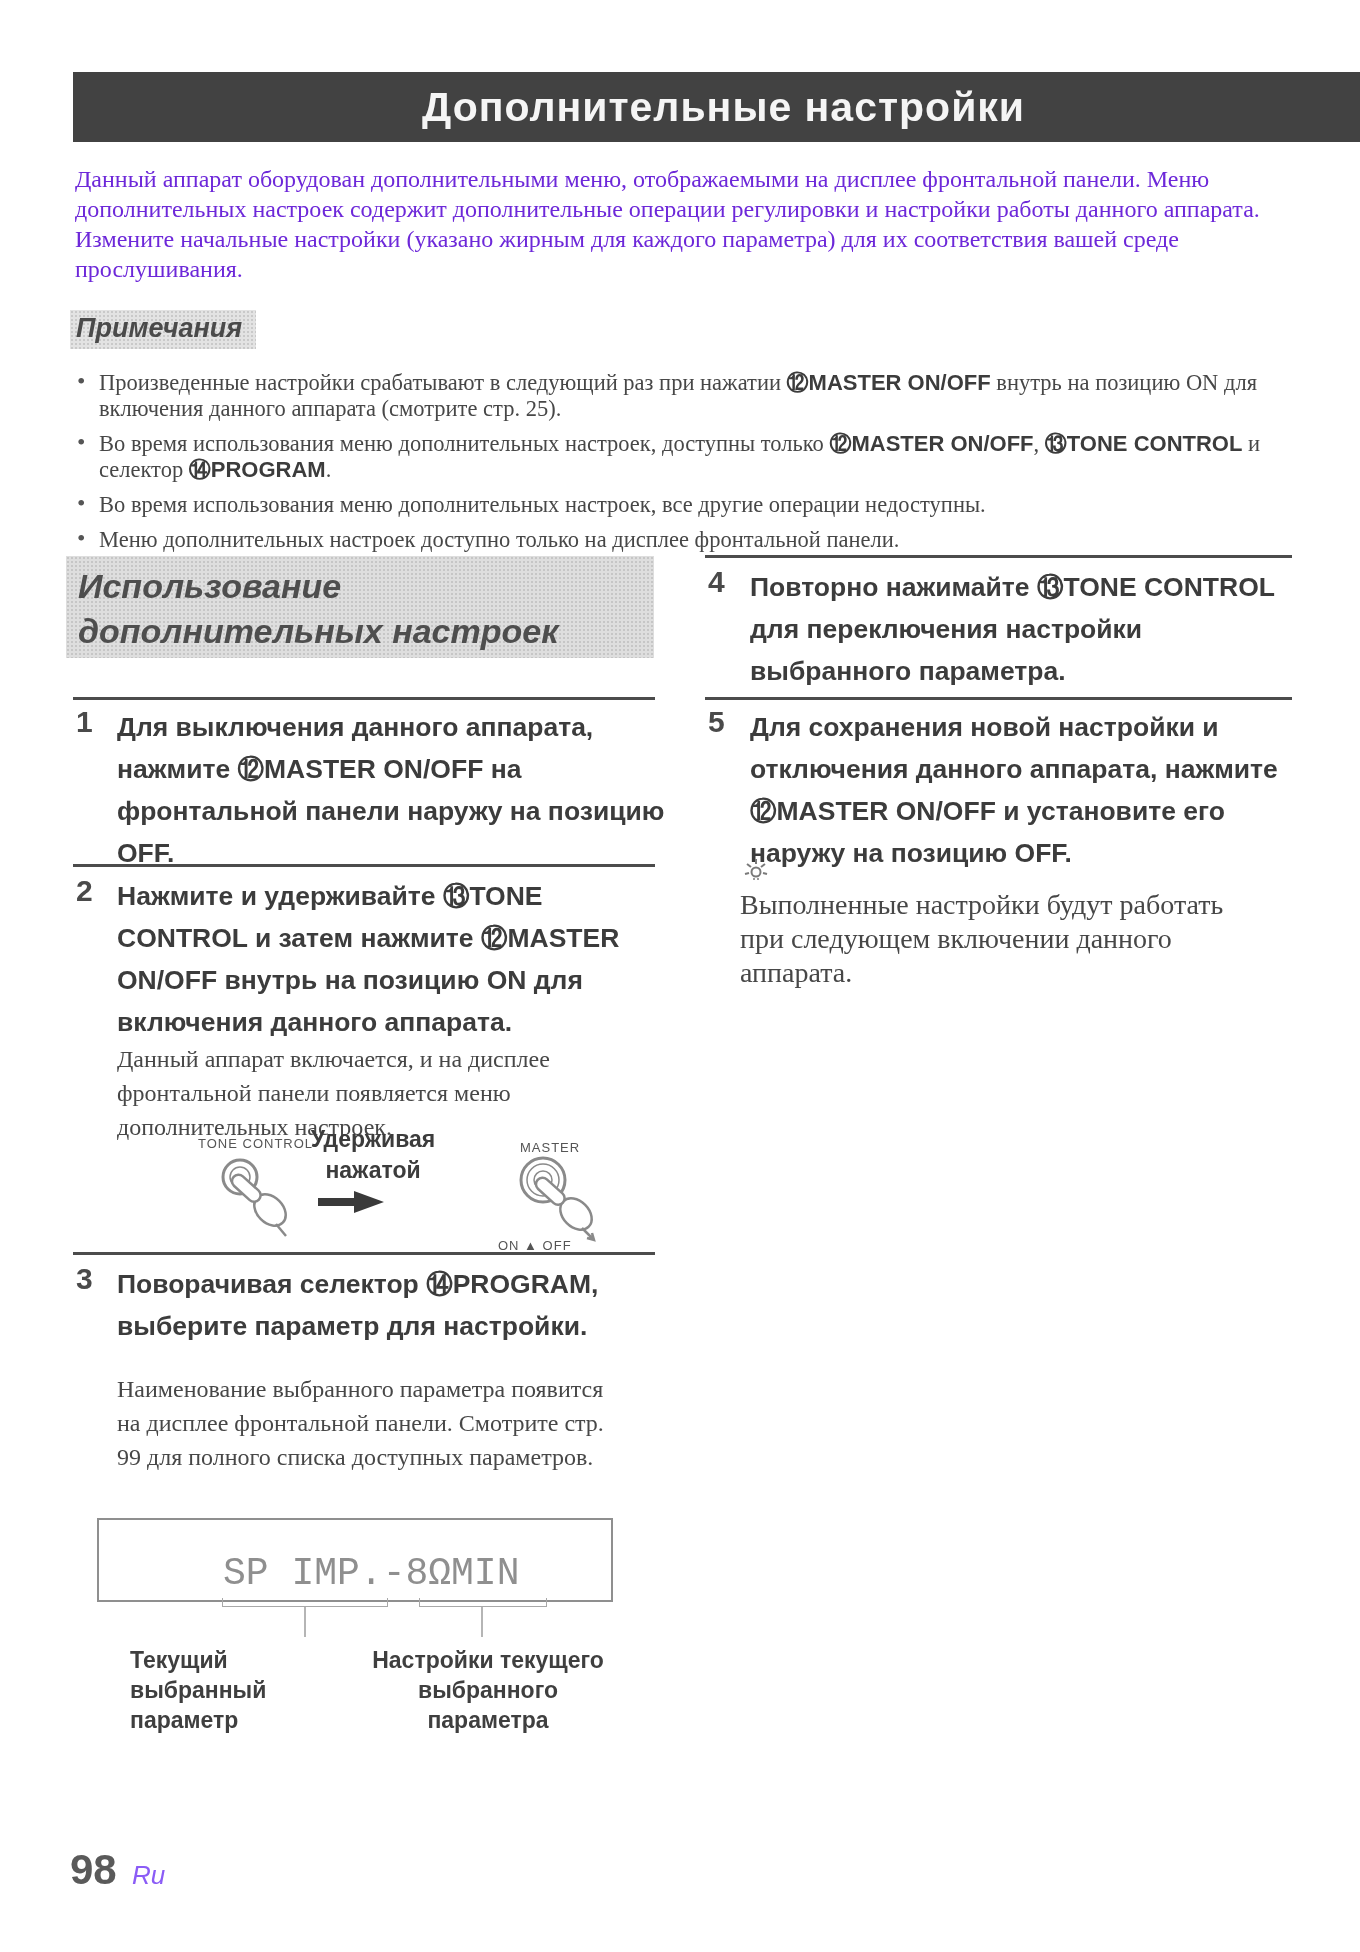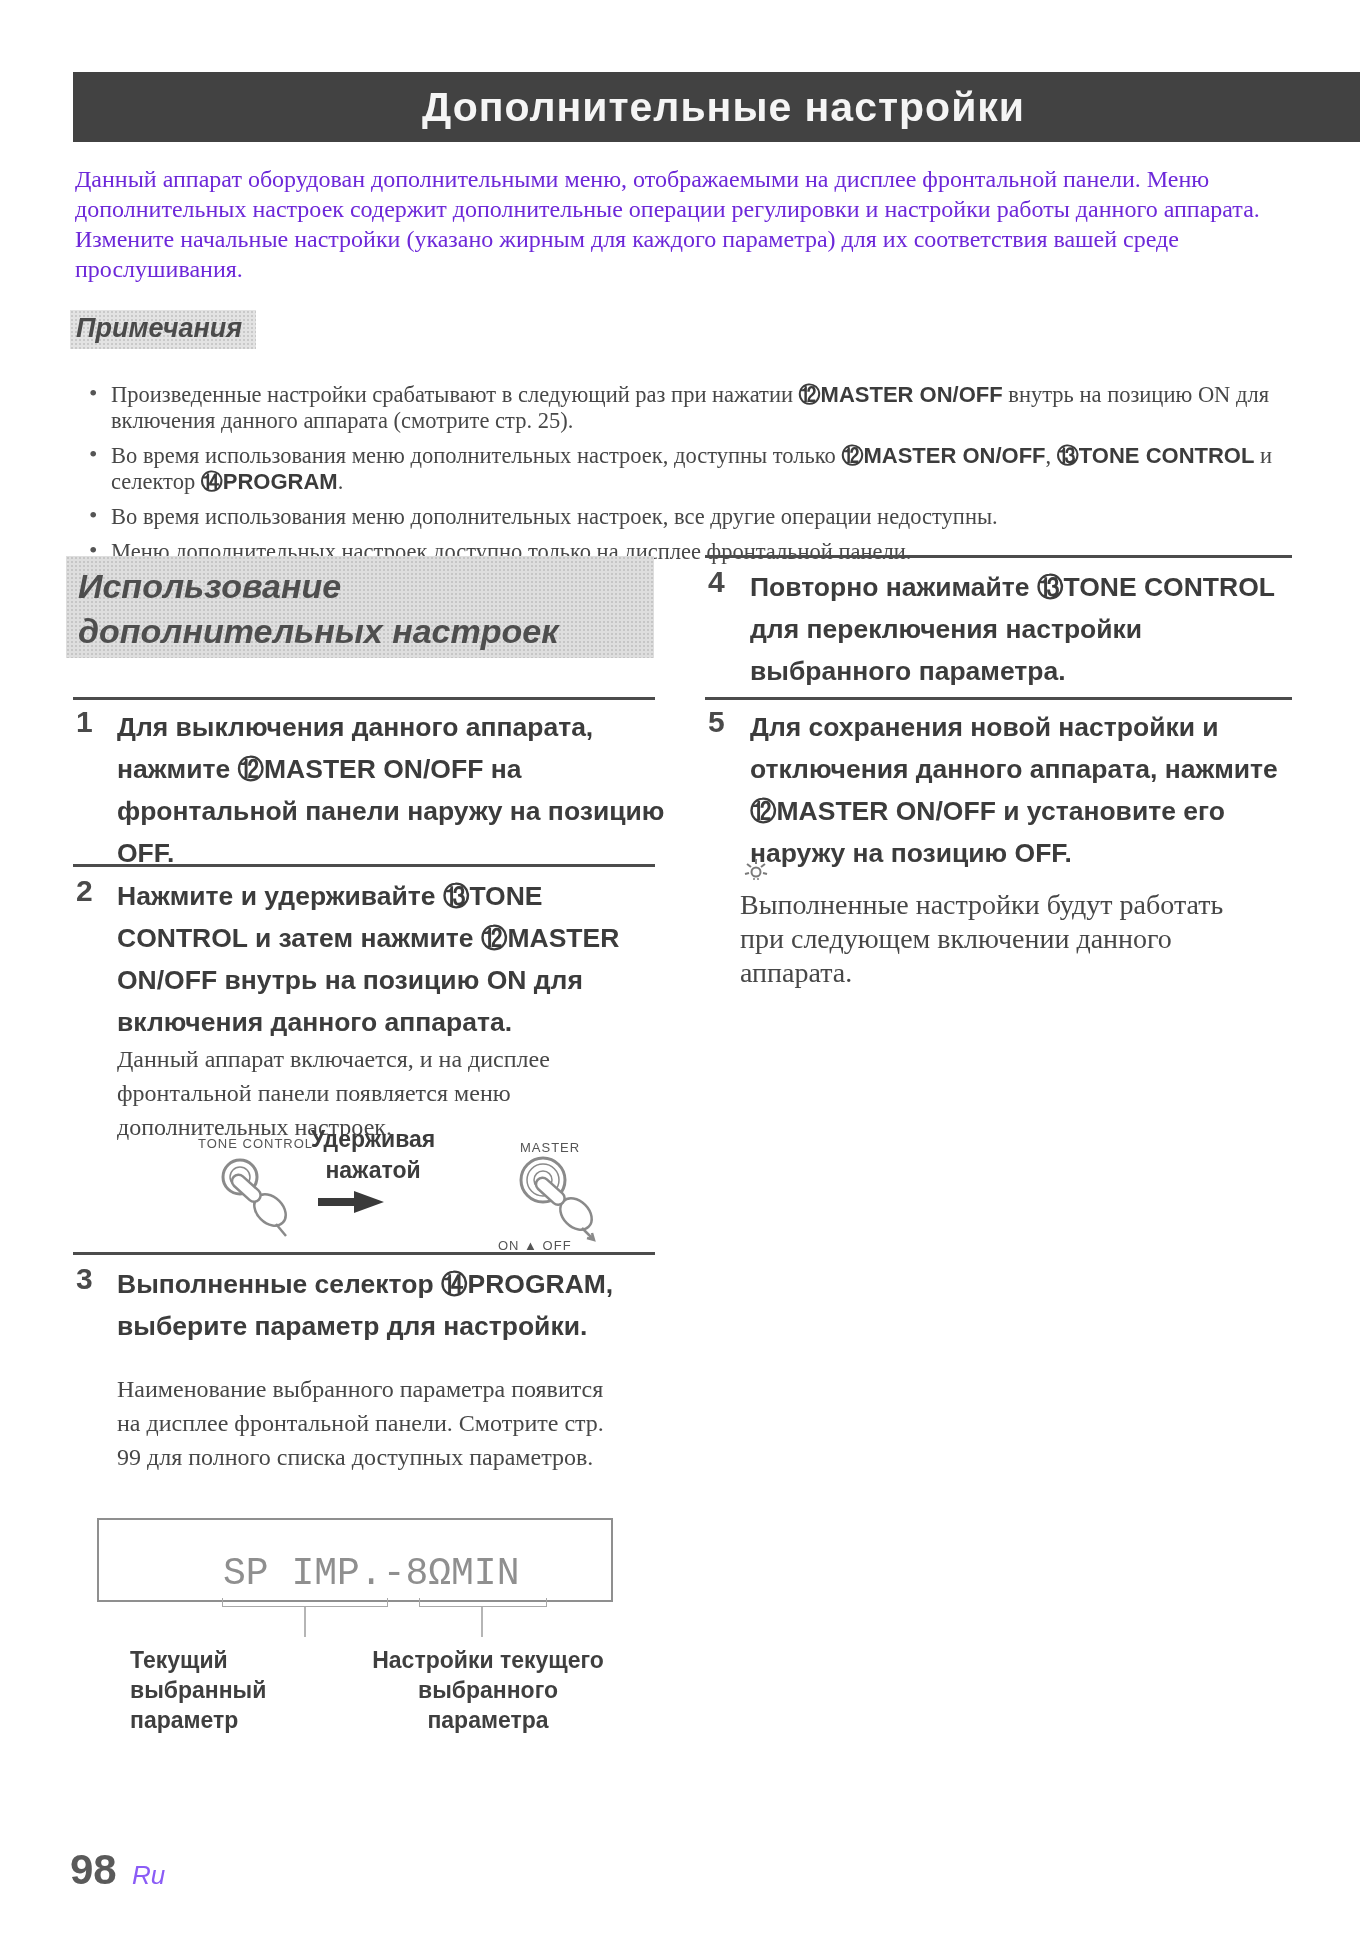--- a/index.html
+++ b/index.html
@@ -13,21 +13,21 @@
 
   
   .intro{position:absolute;left:75px;top:164px;width:1232px;margin:0;
          font-family:"Liberation Serif",serif;font-size:24px;line-height:30px;color:#6d28d9;}
 
   
   .notes-title{position:absolute;left:70px;top:310px;display:inline-block;
          font-size:27px;font-weight:bold;font-style:italic;color:#4a4a4a;
          background-color:#e3e3e3;background-image:radial-gradient(#c9c9c9 0.8px,transparent 0.9px);
          background-size:4px 4px;padding:3px 14px 5px 6px;}
-  .notes{position:absolute;left:75px;top:370px;width:1235px;margin:12px;padding:0;list-style:none;
+  .notes{position:absolute;left:75px;top:370px;width:1235px;margin:0;padding:0;list-style:none;
          font-family:"Liberation Serif",serif;font-size:22.5px;line-height:26px;color:#474747;}
   .notes li{position:relative;padding-left:24px;margin-bottom:9px;}
   .notes li::before{content:"\2022";position:absolute;left:2px;top:-2px;font-size:24px;color:#555;}
   .seg-bold{font-family:"Liberation Sans",sans-serif;font-weight:bold;font-size:22px;color:#3c3c3c;}
 
   
   .section-heading{position:absolute;left:66px;top:556px;width:588px;height:102px;
          background-color:#dedede;background-image:radial-gradient(#c6c6c6 0.8px,transparent 0.9px);
          background-size:4px 4px;padding:8px 0 0 12px;box-sizing:border-box;
          font-size:34px;font-weight:bold;font-style:italic;line-height:45px;color:#4e4e4e;}
@@ -112,21 +112,21 @@
     <circle cx="45" cy="30" r="16" fill="none" stroke="#8a8a8a" stroke-width="1.5"></circle>
     <circle cx="45" cy="30" r="9" fill="none" stroke="#8a8a8a" stroke-width="1.5"></circle>
     <ellipse cx="78" cy="64" rx="18" ry="13" transform="rotate(45 78 64)" fill="#ffffff" stroke="#8a8a8a" stroke-width="2.5"></ellipse>
     <rect x="44" y="25" width="34" height="13" rx="6.5" transform="rotate(42 44 25)" fill="#ffffff" stroke="#8a8a8a" stroke-width="2.5"></rect>
     <path d="M84 78 l12 12 m-2 -7 l2 7 l-7 -2" stroke="#8a8a8a" stroke-width="2.5" fill="none"></path>
   </svg>
   <div class="onoff">ON ▲ OFF</div>
 
   <div class="rule" style="left:73px;top:1252px;width:582px;"></div>
   <div class="step-num" style="left:76px;top:1262px;">3</div>
-  <div class="step-head" style="left:117px;top:1263px;width:548px;">Выполненные селектор ⑭PROGRAM, выберите параметр для настройки.</div>
+  <div class="step-head" style="left:117px;top:1263px;width:548px;">Поворачивая селектор ⑭PROGRAM, выберите параметр для настройки.</div>
   <div class="step-body" style="left:117px;top:1372px;width:500px;">Наименование выбранного параметра появится на дисплее фронтальной панели. Смотрите стр. 99 для полного списка доступных параметров.</div>
 
   <div class="disp-box"></div>
   <div class="disp-text"><span>SP IMP.</span><span>-8ΩMIN</span></div>
   <div class="brace" style="left:222px;top:1598px;width:166px;"></div>
   <div class="brace" style="left:419px;top:1598px;width:128px;"></div>
   <div class="stem" style="left:304px;top:1607px;"></div>
   <div class="stem" style="left:481px;top:1607px;"></div>
   <div class="disp-label" style="left:130px;top:1645px;width:225px;">Текущий выбранный параметр</div>
   <div class="disp-label" style="left:358px;top:1645px;width:260px;text-align:center;">Настройки текущего выбранного параметра</div>

